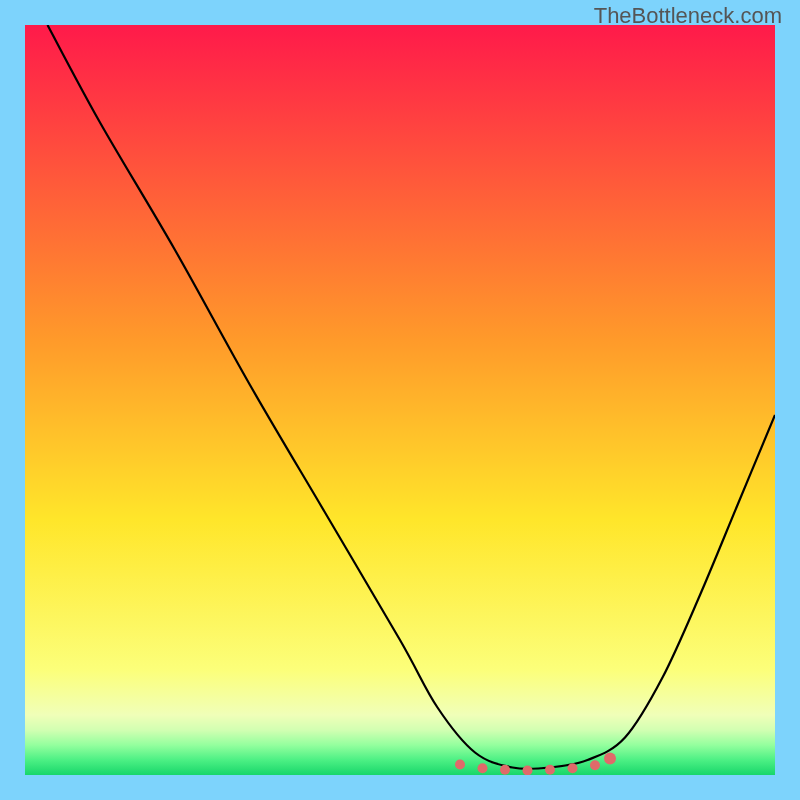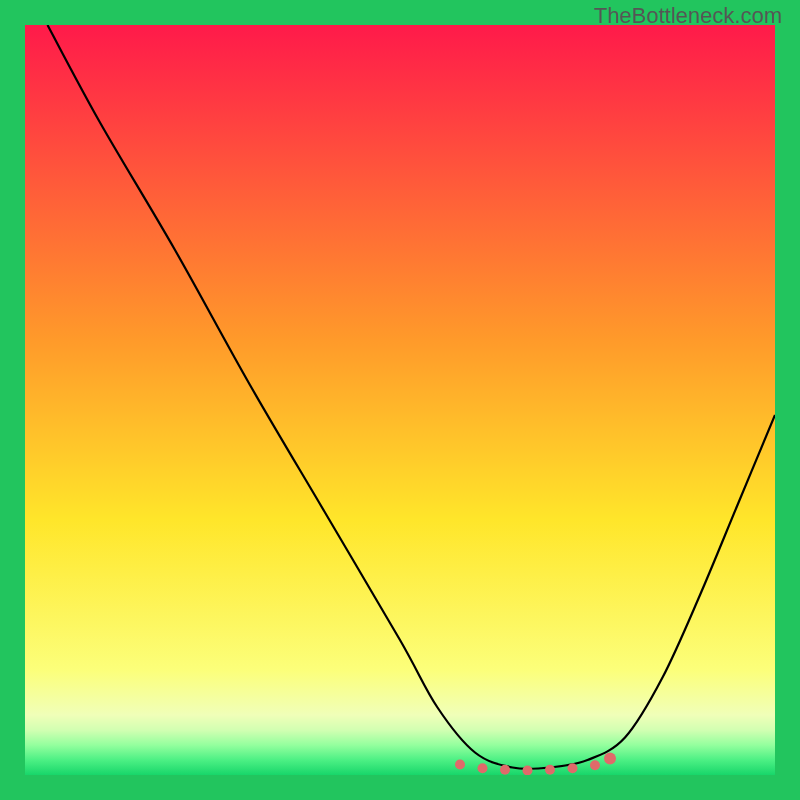--- a/index.html
+++ b/index.html
@@ -8,21 +8,21 @@
     width: 800px;
     height: 800px;
     background: #000;
     font-family: Arial, Helvetica, sans-serif;
     overflow: hidden;
   }
   .chart-container {
     position: relative;
     width: 800px;
     height: 800px;
-    background: #22c55e;
+    background: #7dd3fc;
   }
   .plot-area {
     position: absolute;
     left: 25px;
     top: 25px;
     width: 750px;
     height: 750px;
   }
   .gradient-bg {
     position: absolute;

